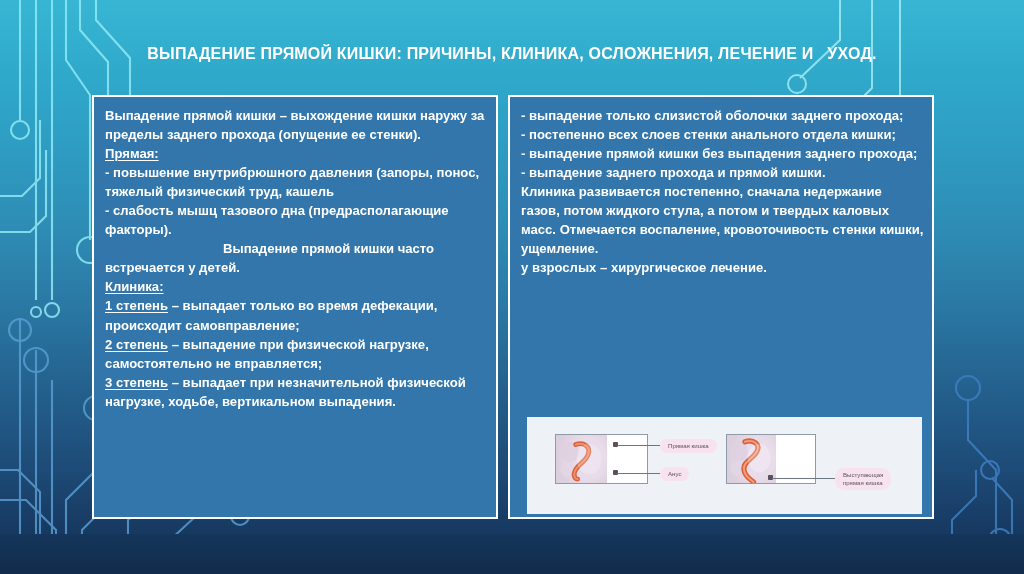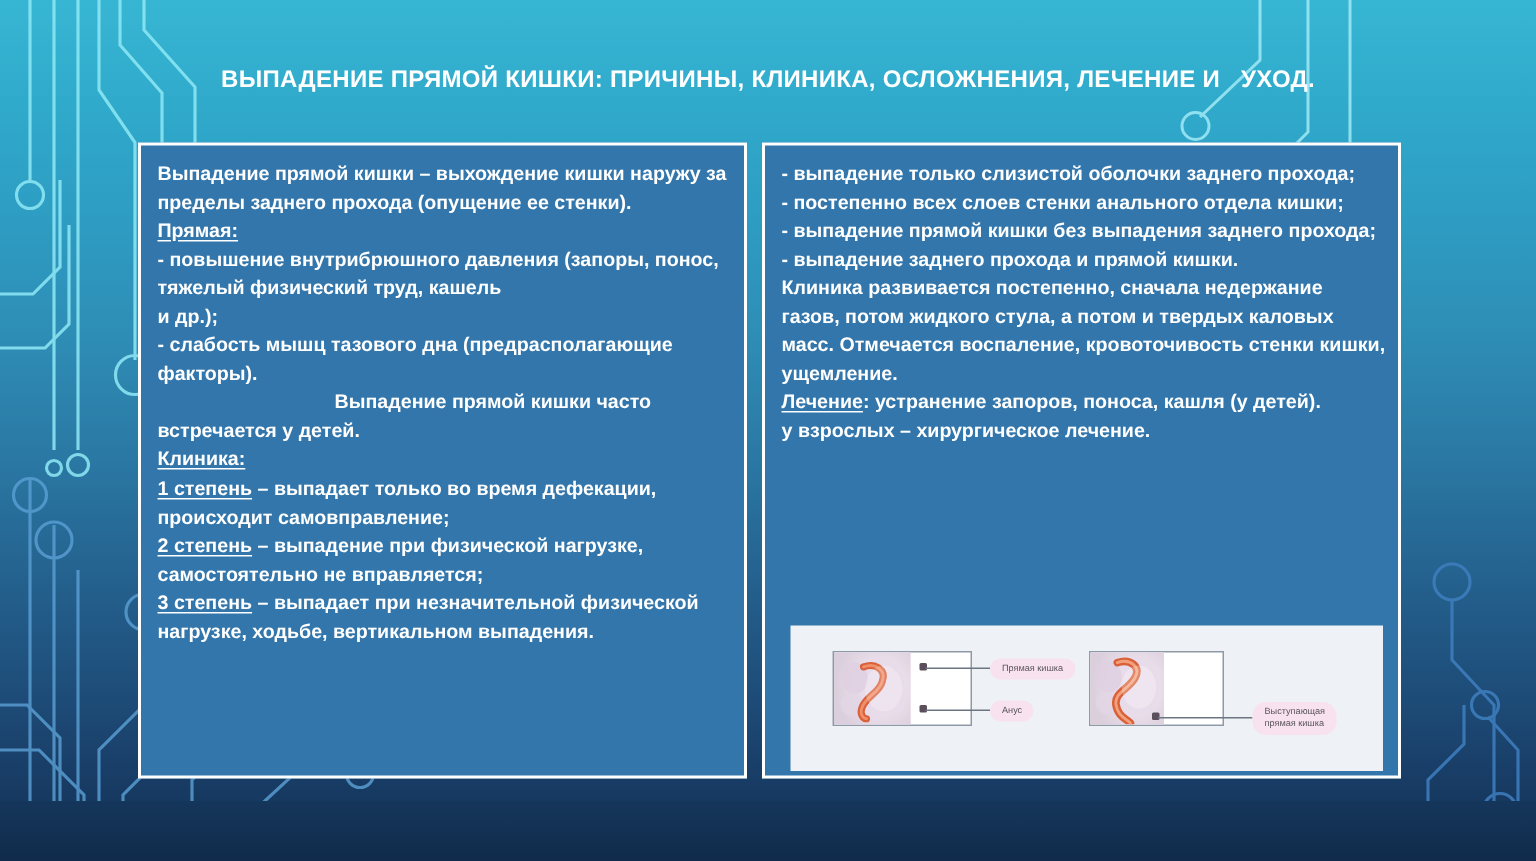--- a/index.html
+++ b/index.html
@@ -196,36 +196,34 @@
       <circle cx="1000" cy="540" r="11"></circle>
     </g>
   </svg>
 
   <div id="title">ВЫПАДЕНИЕ ПРЯМОЙ КИШКИ: ПРИЧИНЫ, КЛИНИКА, ОСЛОЖНЕНИЯ, ЛЕЧЕНИЕ И   УХОД.</div>
 
   <div id="panel-left" class="panel">
     <p class="para">Выпадение прямой кишки – выхождение кишки наружу за пределы заднего прохода (опущение ее стенки).</p>
     <p class="para"><span class="u">Прямая:</span></p>
     <p class="para">- повышение внутрибрюшного давления (запоры, понос, тяжелый физический труд, кашель</p>
-    <p class="para">и др.);</p>
     <p class="para">- слабость мышц тазового дна (предрасполагающие факторы).</p>
     <p class="para"><span class="indent"></span><span>Выпадение прямой кишки часто встречается у детей.</span></p>
     <p class="para"><span class="u">Клиника:</span></p>
     <p class="para"><span class="u">1 степень</span><span> – выпадает только во время дефекации, происходит самовправление;</span></p>
     <p class="para"><span class="u">2 степень</span><span> – выпадение при физической нагрузке, самостоятельно не вправляется;</span></p>
     <p class="para"><span class="u">3 степень</span><span> – выпадает при незначительной физической нагрузке, ходьбе, вертикальном выпадения.</span></p>
   </div>
 
   <div id="panel-right" class="panel">
     <p class="para">- выпадение только слизистой оболочки заднего прохода;</p>
     <p class="para">- постепенно всех слоев стенки анального отдела кишки;</p>
     <p class="para">- выпадение прямой кишки без выпадения заднего прохода;</p>
     <p class="para">- выпадение заднего прохода и прямой кишки.</p>
     <p class="para">Клиника развивается постепенно, сначала недержание газов, потом жидкого стула, а потом и твердых каловых масс. Отмечается воспаление, кровоточивость стенки кишки, ущемление.</p>
-    <p class="para"><span class="u">Лечение</span><span>: устранение запоров, поноса, кашля (у детей).</span></p>
     <p class="para">у взрослых – хирургическое лечение.</p>
   </div>
 
   <div id="figure">
 
     <div class="fig-box" style="left:28px; top:17px; width:93px; height:50px;">
       <div class="anatomy">
         <svg viewBox="0 0 52 50" width="100%" height="100%" xmlns="http://www.w3.org/2000/svg">
           <ellipse cx="30" cy="25" rx="19" ry="22" fill="#e9dcea" opacity="0.9"></ellipse>
           <ellipse cx="14" cy="18" rx="9" ry="11" fill="#ded0e0" opacity="0.85"></ellipse>

